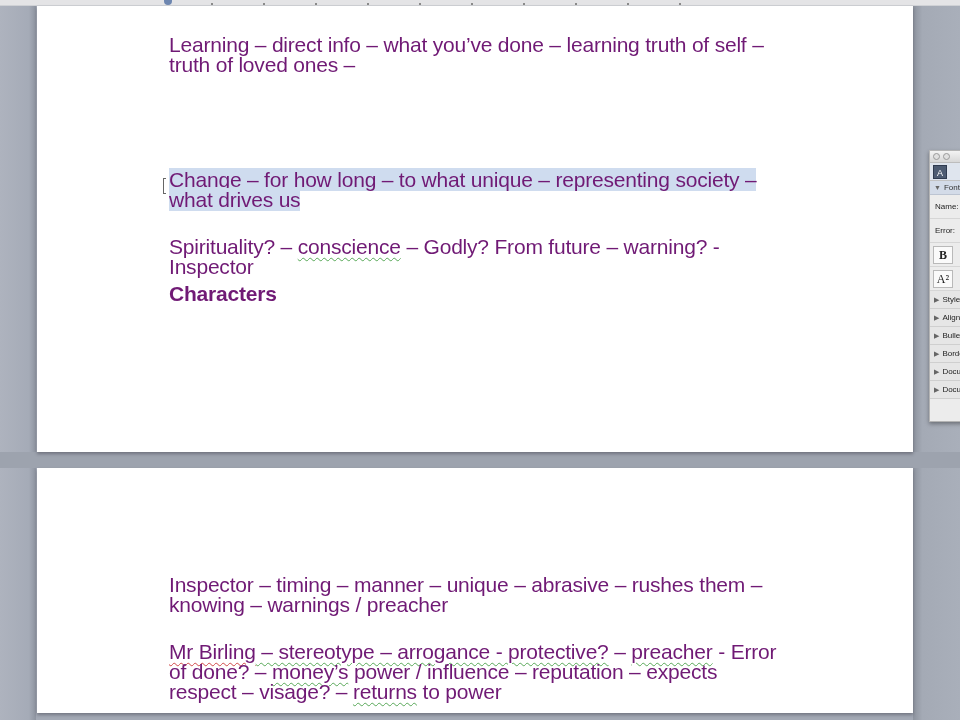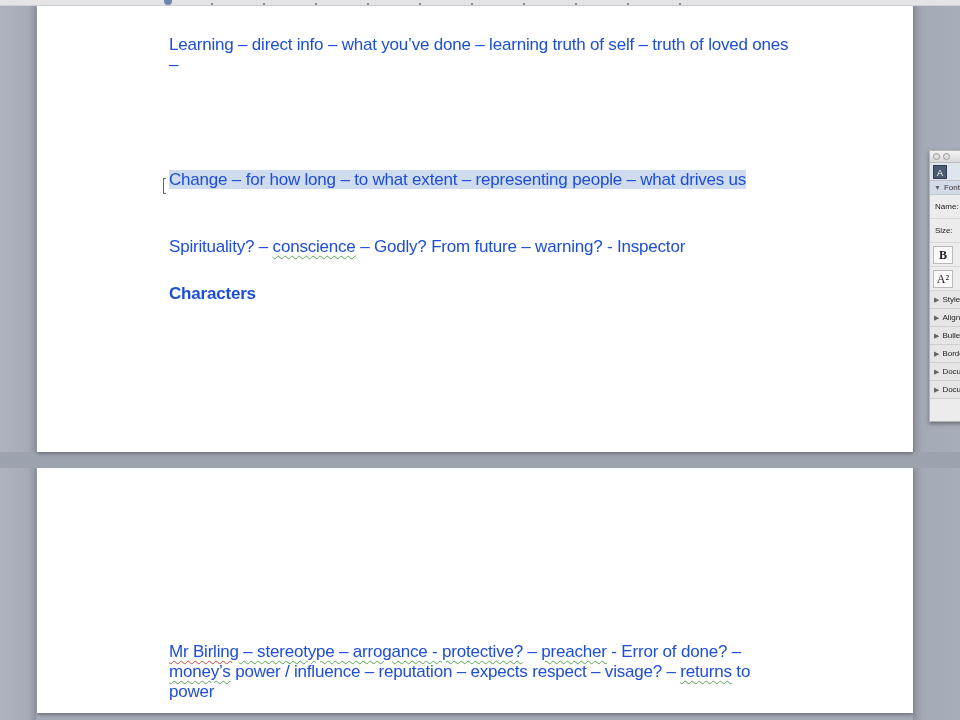--- a/index.html
+++ b/index.html
@@ -26,21 +26,21 @@
       background: linear-gradient(to right, #aeb3be 0%, #a5abb7 80%, #8e94a0 100%);
     }
     .page {
       position: absolute; left: 37px; width: 876px; background: #ffffff;
       box-shadow: 0 2px 3px rgba(60,60,70,0.45);
     }
     .page-1 { top: 6px; height: 446px; }
     .page-2 { top: 468px; height: 245px; }
     .para {
       position: absolute; left: 132px; width: 620px;
-      font-size: 17px; line-height: 20px; color: #1d4ed8;
+      font-size: 21px; line-height: 20px; color: #701a75;
       letter-spacing: -0.2px;
     }
     .para.bold { font-weight: bold; }
     .hl { background: #cfdcef; }
     .sp-red { text-decoration: underline wavy #d04848; text-decoration-thickness: 1px; text-underline-offset: 3px; }
     .sp-green { text-decoration: underline wavy #58a858; text-decoration-thickness: 1px; text-underline-offset: 3px; }
     .cursor-ibeam {
       position: absolute; left: 126px; top: 172px; width: 3px; height: 16px;
       border-left: 1px solid #666; border-top: 1px solid #666; border-bottom: 1px solid #666;
     }
@@ -111,32 +111,33 @@
 
 <div class="left-gutter"></div>
 <div class="right-gutter"></div>
 <div class="page-gap"></div>
 
 <div class="page page-1">
   <div class="para" style="top:29px"> Learning – direct info – what you’ve done – learning truth of self – truth of loved ones –</div>
 
 
   <div class="para" style="top:164px">
-    <span class="hl">Change – for how long – to what extent – representing people – what drives us</span>
+    <span class="hl">Change – for how long – to what unique – representing society – what drives us</span>
   </div>
   <div class="cursor-ibeam"></div>
 
   <div class="para" style="top:231px">
     <span>Spirituality? – </span><span class="sp-green">conscience</span><span> – Godly? From future – warning? - Inspector</span>
   </div>
 
   <div class="para bold" style="top:278px">Characters</div>
 </div>
 
 <div class="page page-2">
+  <div class="para" style="top:107px">Inspector – timing – manner – unique – abrasive – rushes them – knowing – warnings / preacher</div>
 
   <div class="para" style="top:174px">
     <span class="sp-red">Mr Birling</span><span class="sp-green"> – stereotype – arrogance - protective?</span><span> – </span><span class="sp-green">preacher</span><span> -  Error of done? – </span><span class="sp-green">money’s</span><span> power / influence – reputation – expects respect – visage? – </span><span class="sp-green">returns</span><span> to power</span>
   </div>
 </div>
 
 <div class="palette">
   <div class="palette-titlebar">
     <div class="palette-btn" style="left:3px"></div>
     <div class="palette-btn" style="left:13px"></div>
@@ -144,21 +145,21 @@
   <div class="palette-tabs">
     <div class="palette-tab-icon">A</div>
   </div>
   <div class="palette-section-head">
     <span class="tri">▼</span><span>Font</span>
   </div>
   <div class="palette-row">
     <span>Name:</span>
   </div>
   <div class="palette-row">
-    <span>Size:</span>
+    <span>Error:</span>
   </div>
   <div class="palette-row" style="padding-left:0">
     <span class="palette-btn-box" style="font-weight:bold">B</span>
   </div>
   <div class="palette-row" style="padding-left:0">
     <span class="palette-btn-box">A²</span>
   </div>
   <div class="palette-collapsed">
     <span class="tri">▶</span><span>Styles</span>
   </div>

